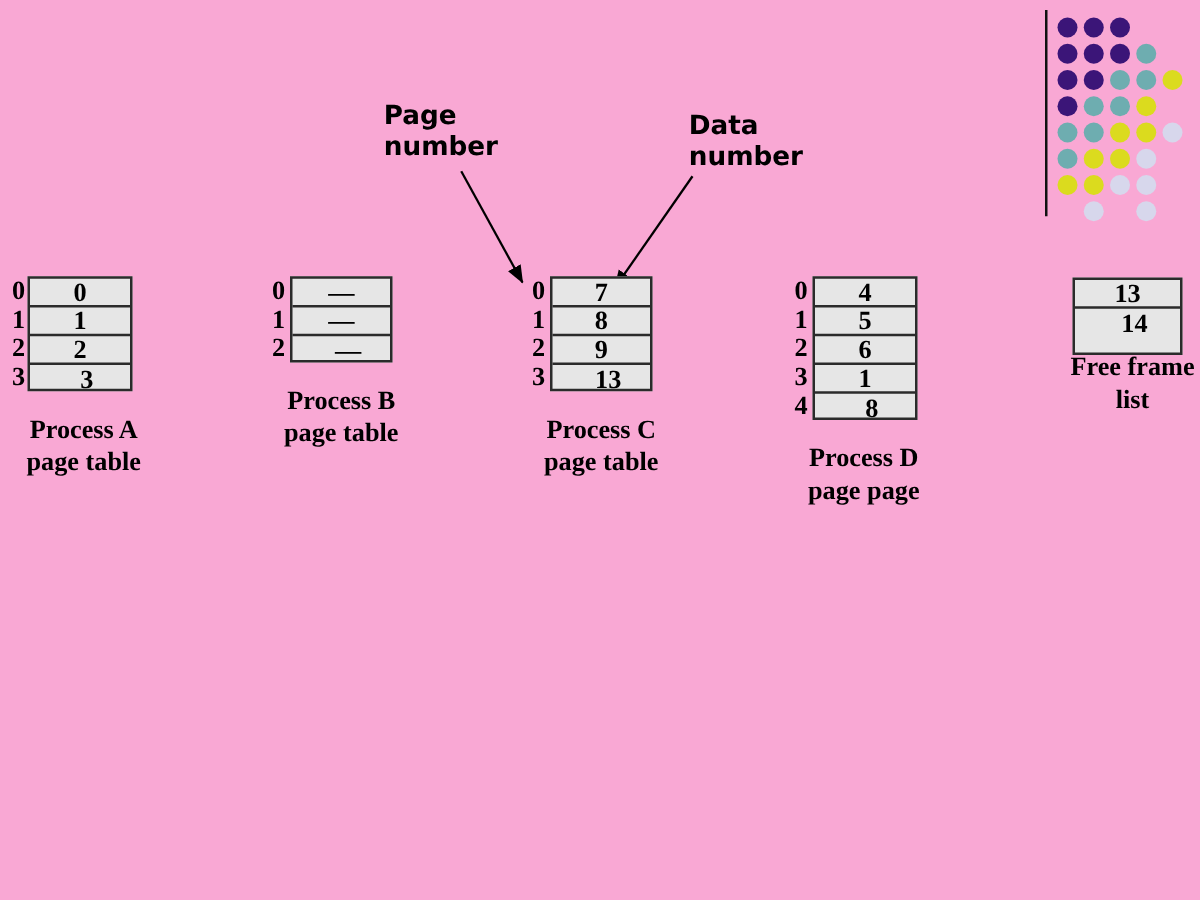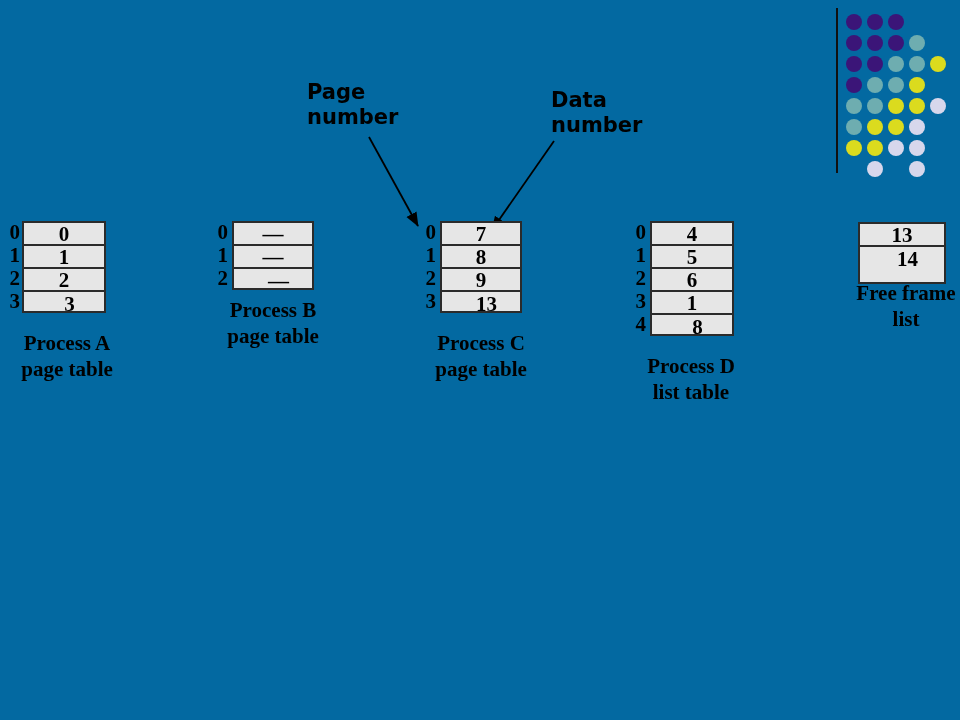--- a/index.html
+++ b/index.html
@@ -4,21 +4,21 @@
 <style>
   html, body {
     margin: 0;
     padding: 0;
     background: #ffffff;
   }
   #slide {
     position: relative;
     width: 960px;
     height: 720px;
-    background: #0369a1;
+    background: #f9a8d4;
     overflow: hidden;
     font-family: "Liberation Serif", serif;
   }
 
   
   .logo-rule {
     position: absolute;
     left: 836px;
     top: 8px;
     width: 2px;
@@ -207,21 +207,21 @@
           <div class="prow">
             <div class="pval">—</div>
           </div>
           <div class="prow">
             <div class="pval">—</div>
           </div>
           <div class="prow">
             <div class="pval">—</div>
           </div>
         </div>
-        <div class="ptable-caption" style="left: 198px; top: 297px; width: 150px;">Process B
+        <div class="ptable-caption" style="left: 198px; top: 307px; width: 150px;">Process B
 page table</div>
       </div>
       <div class="ptable" style="left: 0px; top: 0px;">
         <div class="pidx" style="left: 416px; top: 221px;">0</div>
         <div class="pidx" style="left: 416px; top: 244px;">1</div>
         <div class="pidx" style="left: 416px; top: 267px;">2</div>
         <div class="pidx" style="left: 416px; top: 290px;">3</div>
         <div class="ptable-box" style="position: absolute; left: 440px; top: 221px; width: 82px; height: 92px;">
           <div class="prow">
             <div class="pval">7</div>
@@ -256,21 +256,21 @@
             <div class="pval">6</div>
           </div>
           <div class="prow">
             <div class="pval">1</div>
           </div>
           <div class="prow">
             <div class="pval">8</div>
           </div>
         </div>
         <div class="ptable-caption" style="left: 616px; top: 353px; width: 150px;">Process D
-list table</div>
+page page</div>
       </div>
       <div class="ptable" style="left: 0px; top: 0px;">
         <div class="ptable-box" style="position: absolute; left: 858px; top: 222px; width: 88px; height: 62px;">
           <div class="prow">
             <div class="pval">13</div>
           </div>
           <div class="prow">
             <div class="pval">14</div>
           </div>
         </div>

